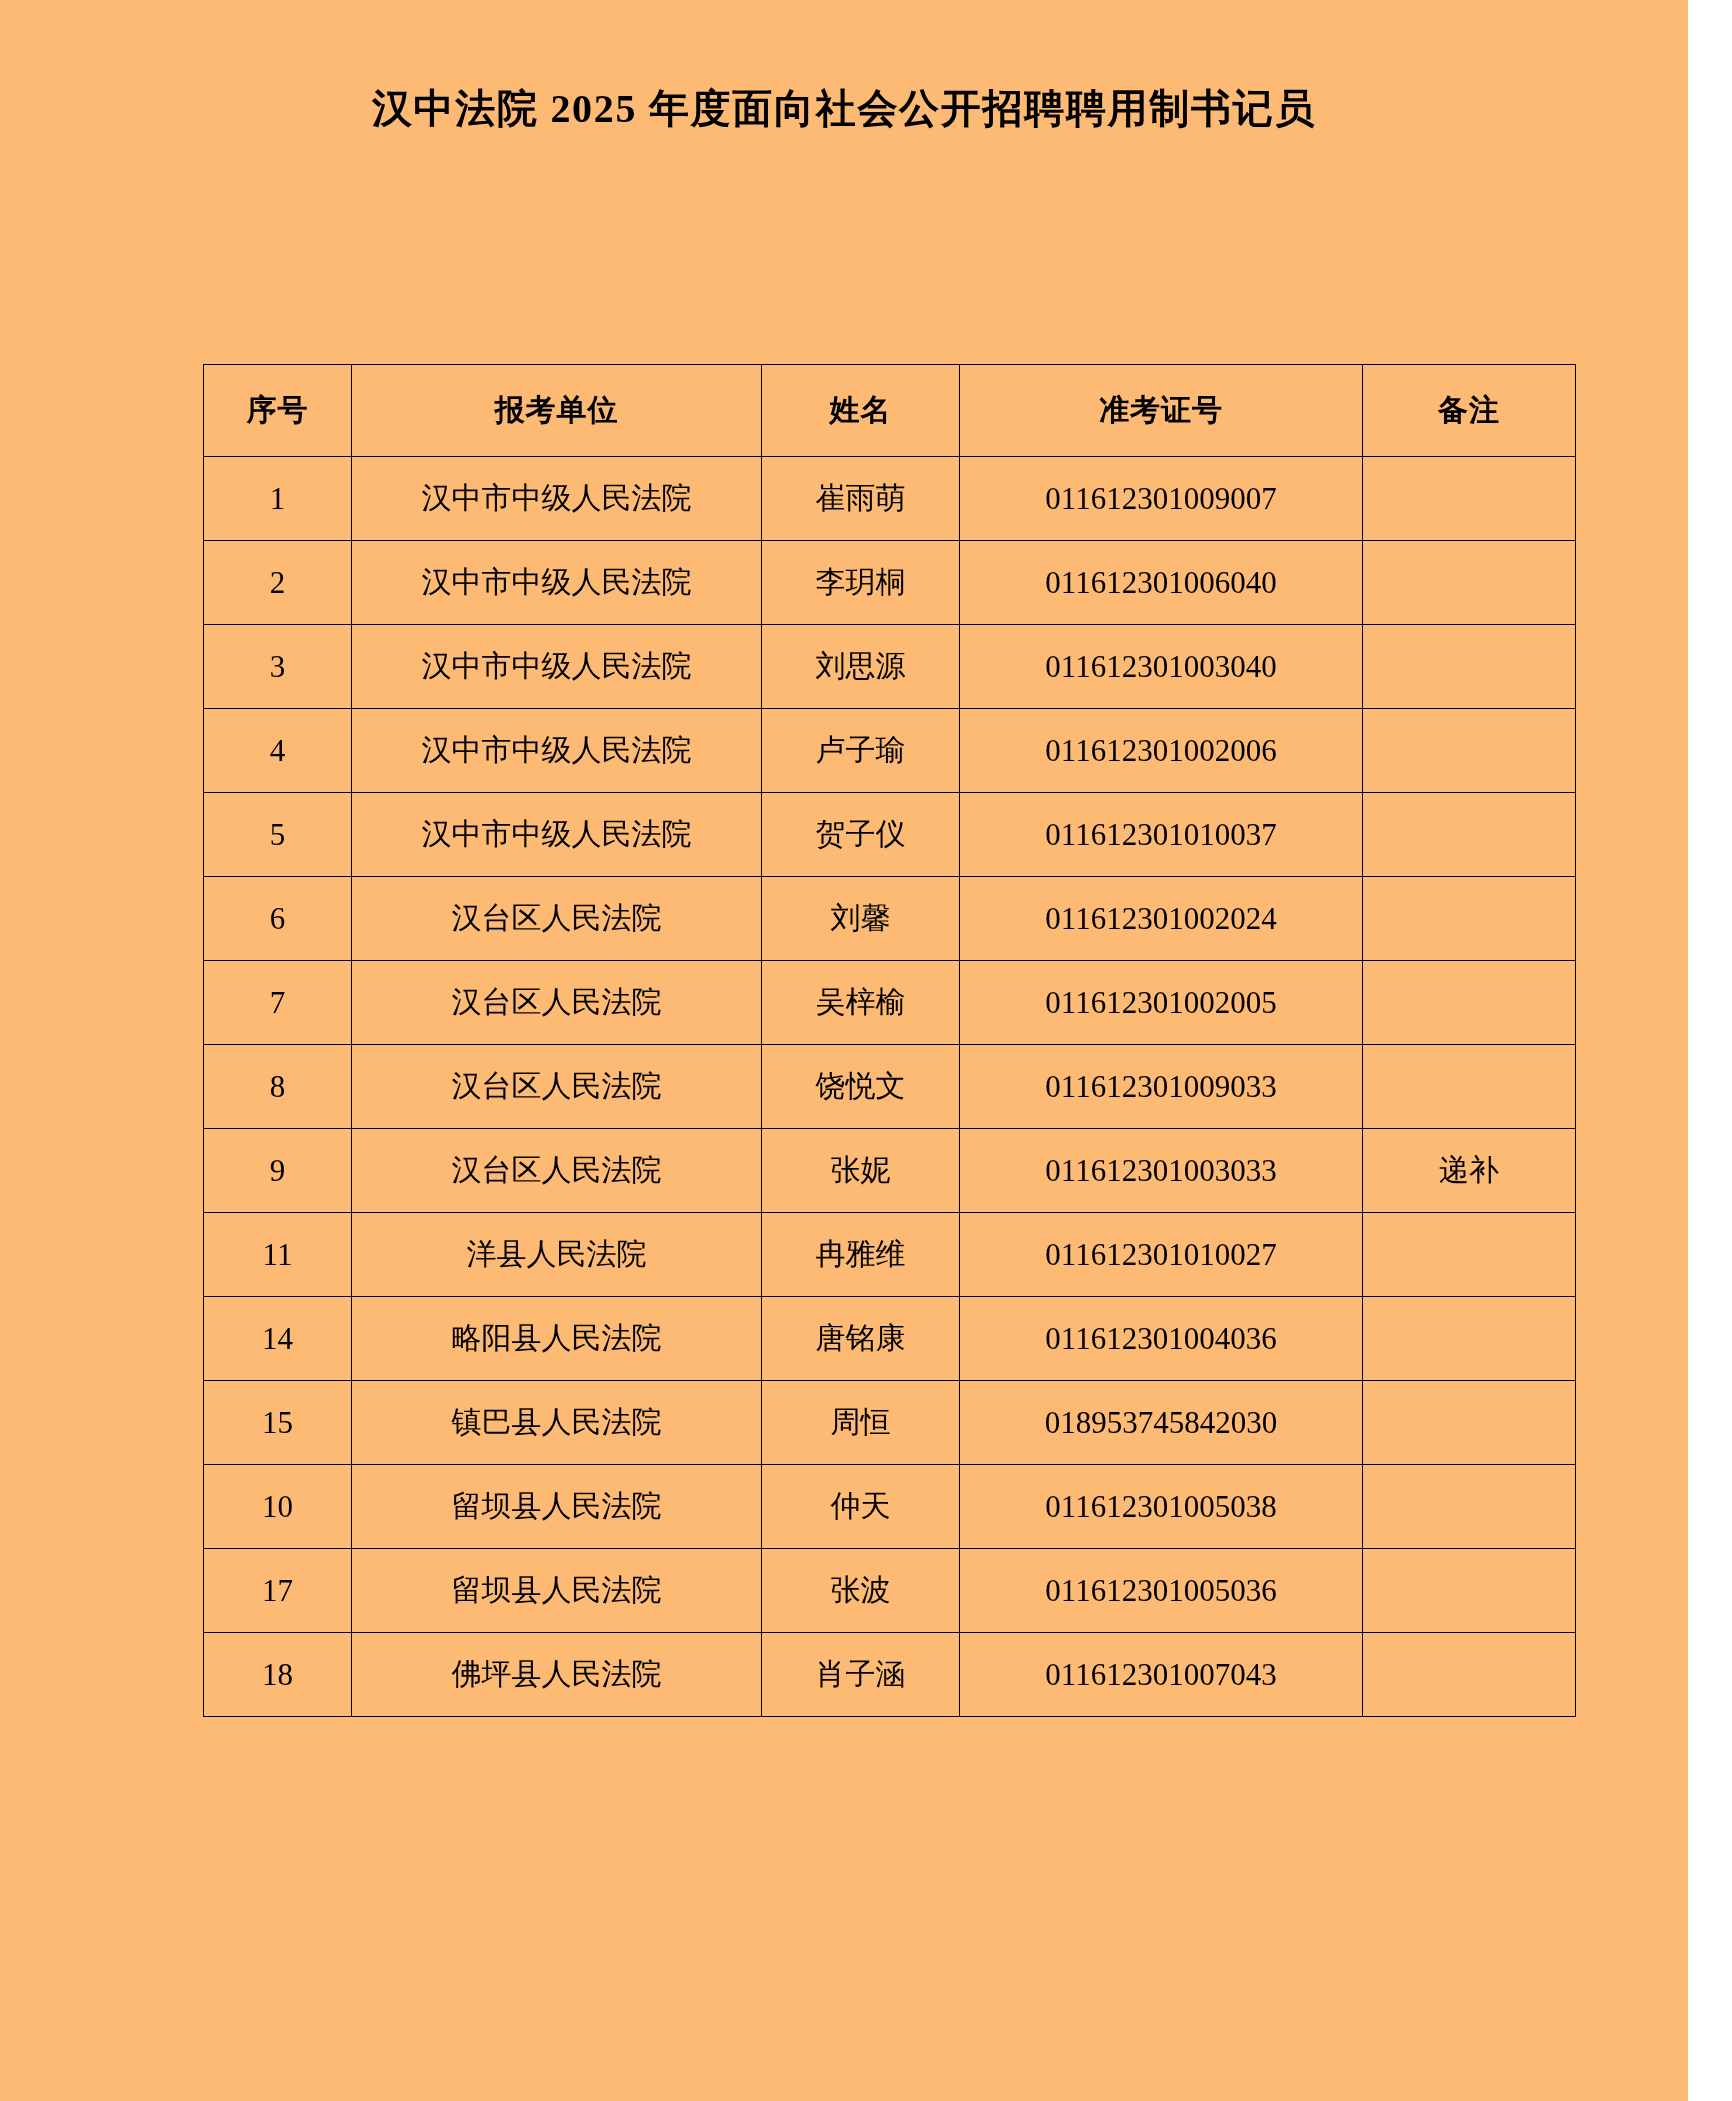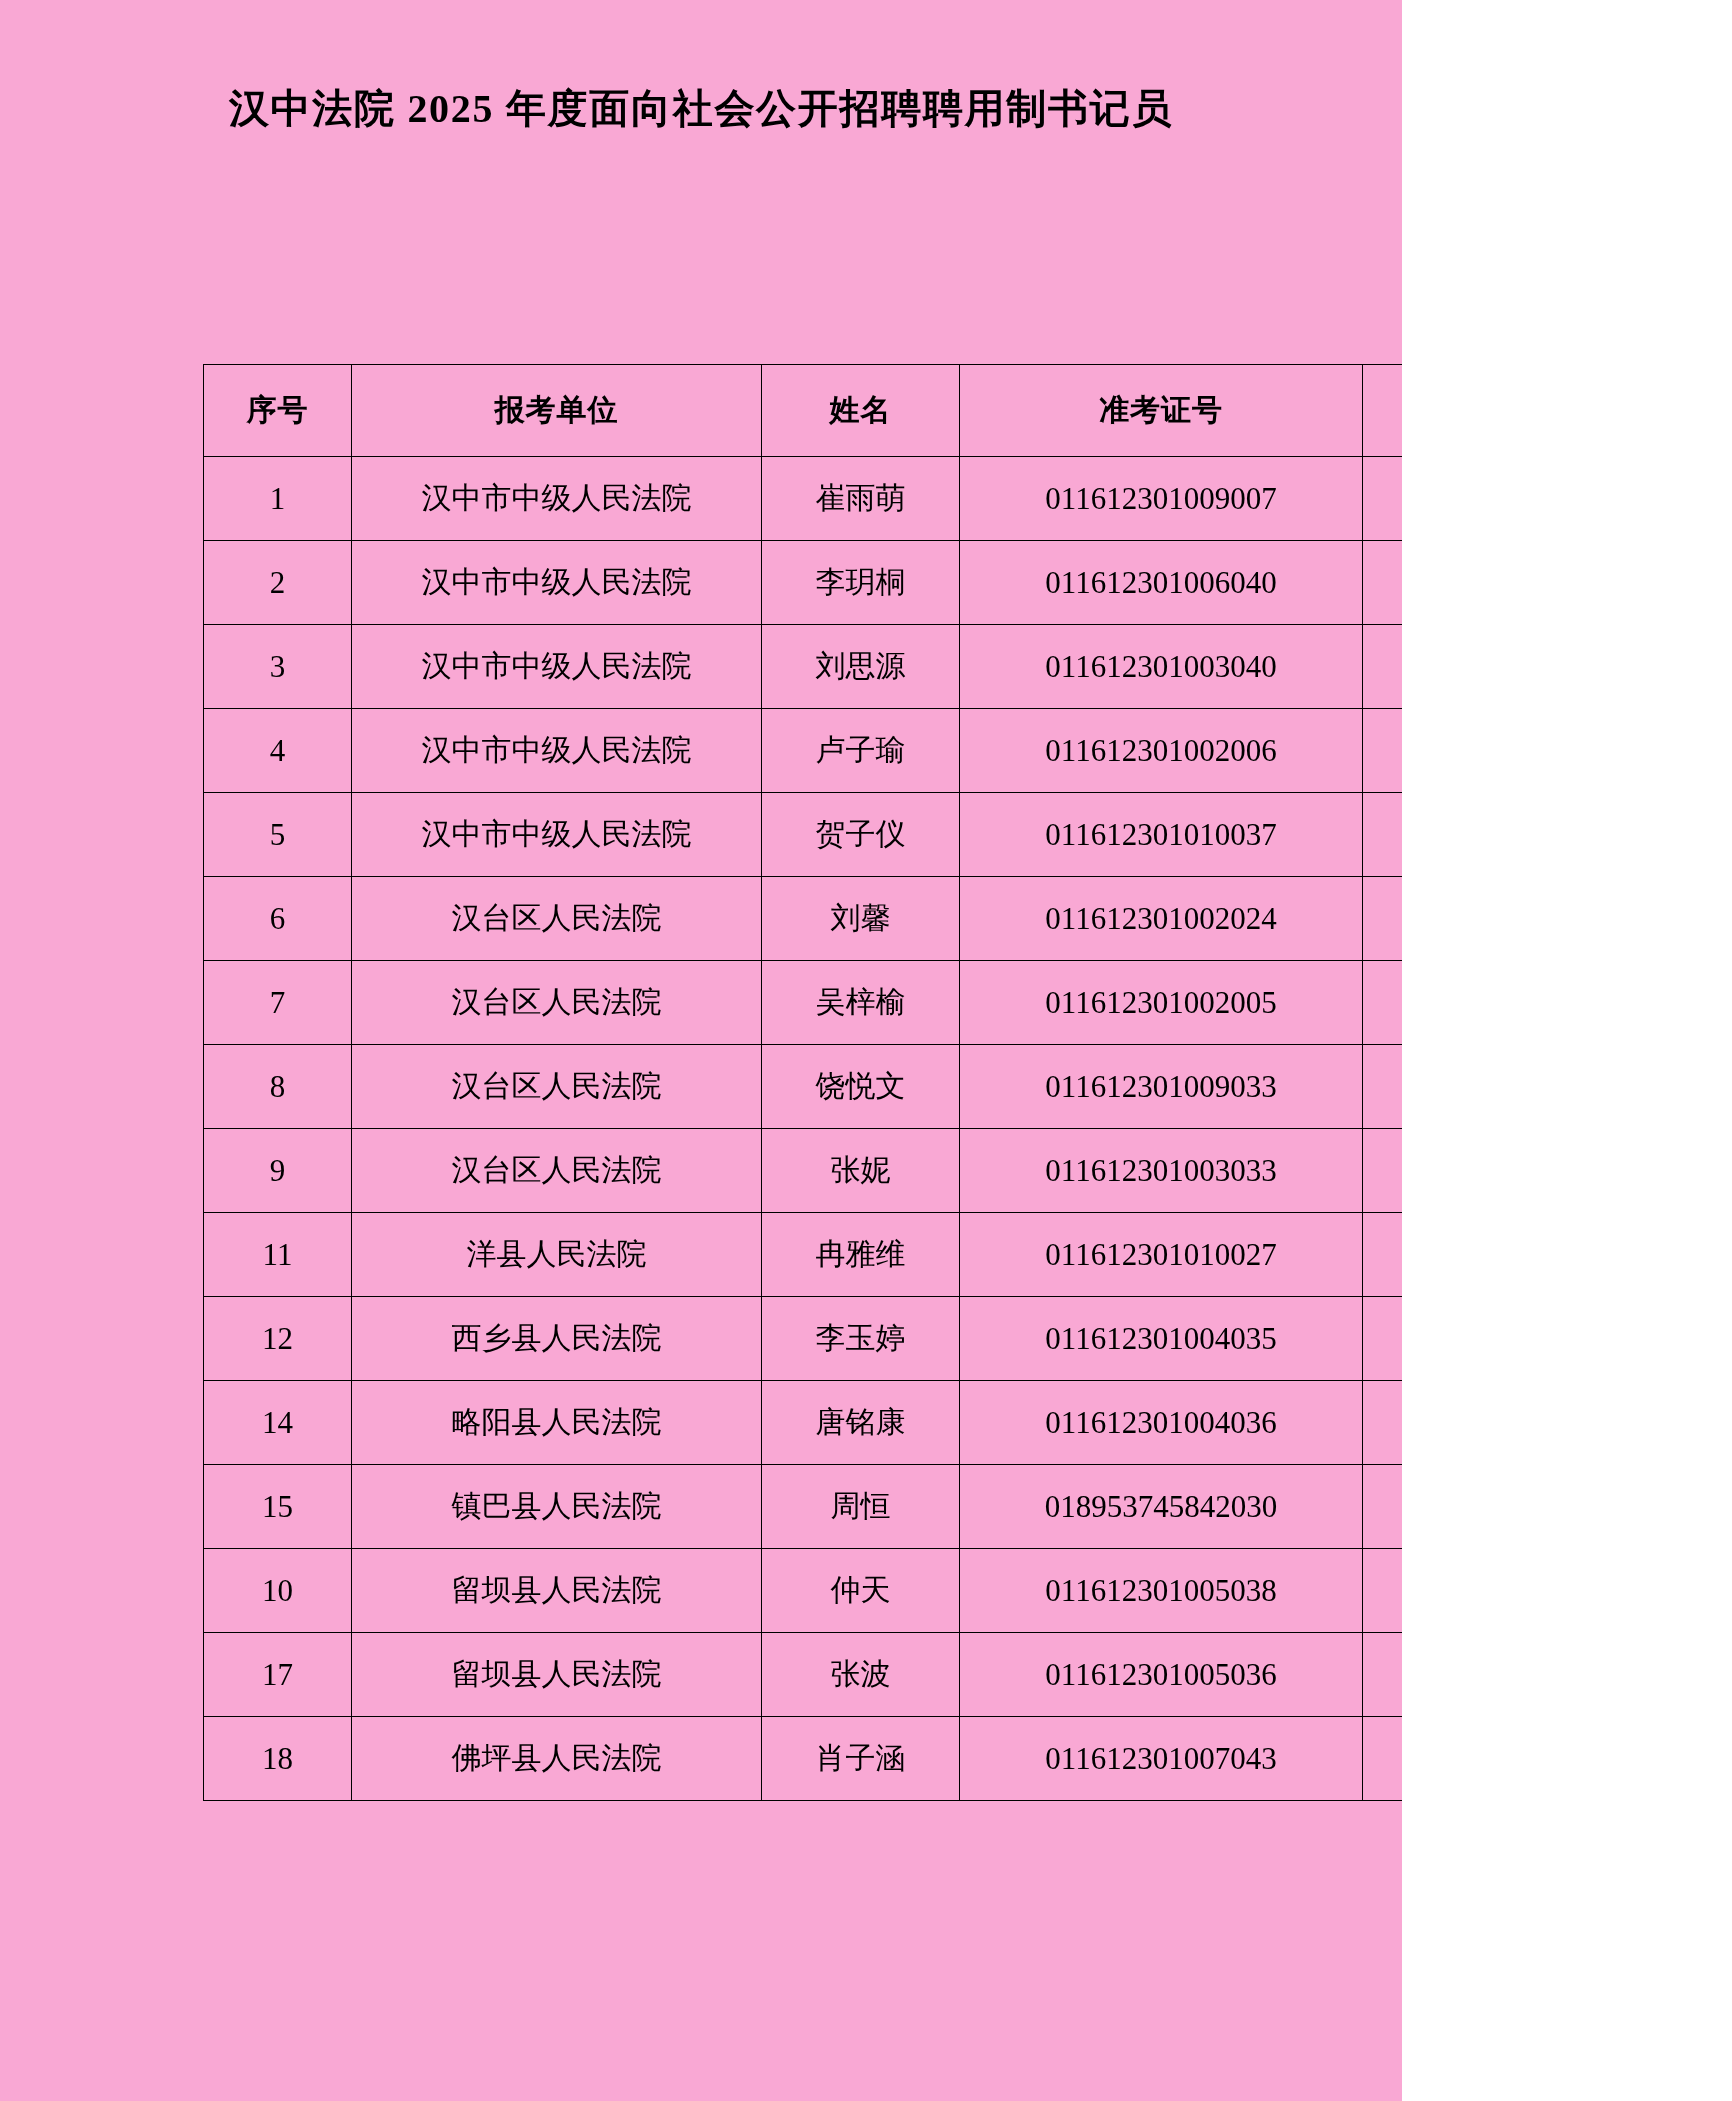--- a/index.html
+++ b/index.html
@@ -3,23 +3,23 @@
 <meta charset="utf-8">
 <style>
   * { margin: 0; padding: 0; box-sizing: border-box; }
   html, body {
     background: #ffffff;
     font-family: "Liberation Serif", "DejaVu Serif", serif;
     color: #000000;
   }
   .page {
     position: relative;
-    width: 1402px;
+    width: 1688px;
     height: 2101px;
-    background: #f9a8d4;
+    background: #fdba74;
     overflow: hidden;
   }
   .title-block {
     position: absolute;
     top: 77px;
     left: 0;
     width: 100%;
     text-align: center;
   }
   .title-line {
@@ -153,27 +153,20 @@
           <td>递补</td>
         </tr>
         <tr>
           <td class="num">11</td>
           <td>洋县人民法院</td>
           <td>冉雅维</td>
           <td class="num">011612301010027</td>
           <td></td>
         </tr>
         <tr>
-          <td class="num">12</td>
-          <td>西乡县人民法院</td>
-          <td>李玉婷</td>
-          <td class="num">011612301004035</td>
-          <td></td>
-        </tr>
-        <tr>
           <td class="num">14</td>
           <td>略阳县人民法院</td>
           <td>唐铭康</td>
           <td class="num">011612301004036</td>
           <td></td>
         </tr>
         <tr>
           <td class="num">15</td>
           <td>镇巴县人民法院</td>
           <td>周恒</td>

